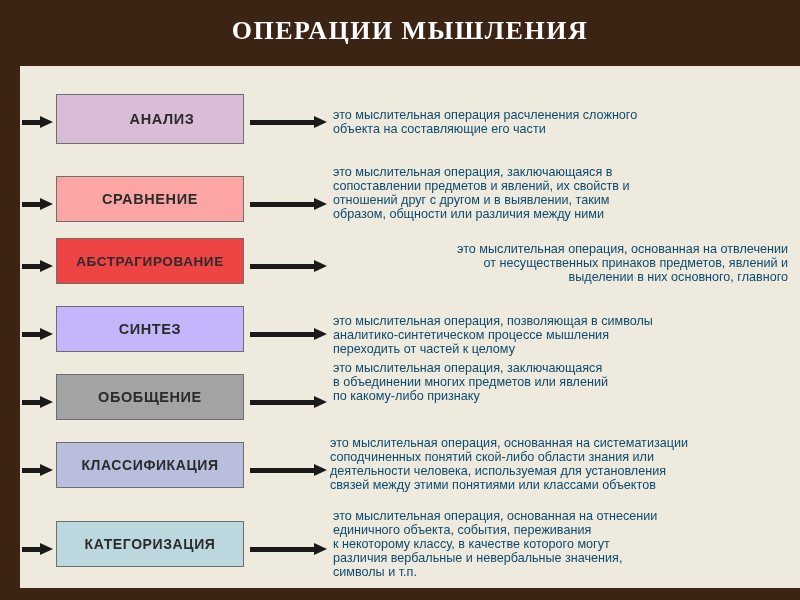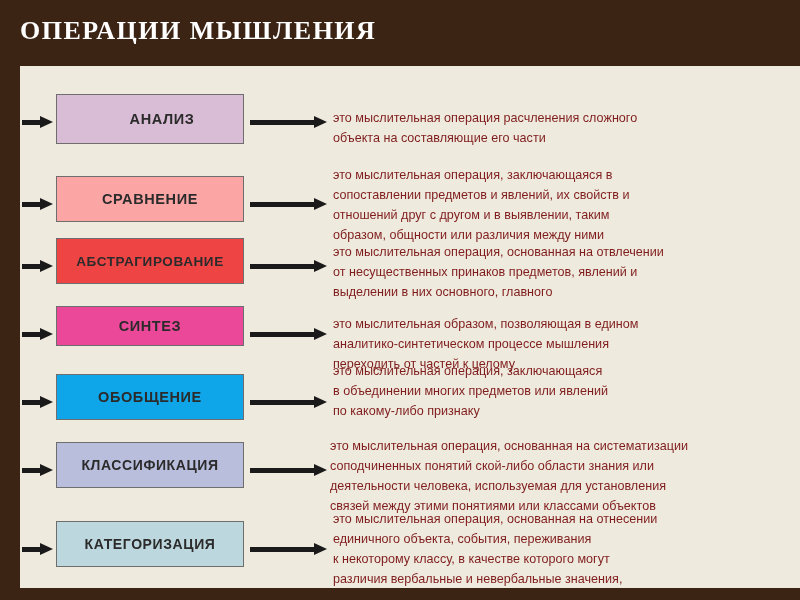--- a/index.html
+++ b/index.html
@@ -39,21 +39,21 @@
     background: #3c2415;
     box-sizing: border-box;
   }
   .header-title {
     position: absolute;
     left: 20px;
     top: 0;
     width: 780px;
     height: 66px;
     line-height: 62px;
-    text-align: left;
+    text-align: center;
     color: #ffffff;
     font-family: "Liberation Serif", serif;
     font-weight: bold;
     font-size: 26px;
     letter-spacing: 1.5px;
   }
   
   .bottom-band {
     position: absolute;
     left: 0;
@@ -134,23 +134,23 @@
     width: 0;
     height: 0;
     border-left: 13px solid #1a1a1a;
     border-top: 6px solid transparent;
     border-bottom: 6px solid transparent;
   }
   .desc {
     position: absolute;
     left: 333px;
     width: 455px;
-    color: #7f1d1d;
+    color: #0c4a6e;
     font-size: 12.6px;
-    line-height: 20px;
+    line-height: 14px;
     white-space: pre-line;
   }
 </style>
 </head>
 <body>
 
 <div id="slide">
 
   <div class="left-band"></div>
   <div class="header-bar"></div>
@@ -197,48 +197,48 @@
         <div class="shaft"></div>
           <div class="head"></div>
       </div>
       <div class="label-box" style="top:172px; height:46px; background:#ef4444; font-size:13.5px;">
         <span>АБСТРАГИРОВАНИЕ</span>
       </div>
       <div class="mid-arrow" style="left:250px; top:194px; width:78px;">
         <div class="shaft" style="width:66px;"></div>
           <div class="head" style="left:64px;"></div>
       </div>
-      <div class="desc" style="top:176px;">это мыслительная операция, основанная на отвлечении
+      <div class="desc" style="top:176px;text-align:right;">это мыслительная операция, основанная на отвлечении
 от несущественных принаков предметов, явлений и
 выделении в них основного, главного</div>
     </div>
 
     <div class="row" style="top:0px;">
       <div class="lead-arrow" style="top:262px;">
         <div class="shaft"></div>
           <div class="head"></div>
       </div>
-      <div class="label-box" style="top:240px; height:40px; background:#ec4899;">
+      <div class="label-box" style="top:240px; height:46px; background:#c4b5fd;">
         <span>СИНТЕЗ</span>
       </div>
       <div class="mid-arrow" style="left:250px; top:262px; width:78px;">
         <div class="shaft" style="width:66px;"></div>
           <div class="head" style="left:64px;"></div>
       </div>
-      <div class="desc" style="top:248px;">это мыслительная образом, позволяющая в едином
+      <div class="desc" style="top:248px;">это мыслительная операция, позволяющая в символы
 аналитико-синтетическом процессе мышления
 переходить от частей к целому</div>
     </div>
 
     <div class="row" style="top:0px;">
       <div class="lead-arrow" style="top:330px;">
         <div class="shaft"></div>
           <div class="head"></div>
       </div>
-      <div class="label-box" style="top:308px; height:46px; background:#0ea5e9;">
+      <div class="label-box" style="top:308px; height:46px; background:#a3a3a3;">
         <span>ОБОБЩЕНИЕ</span>
       </div>
       <div class="mid-arrow" style="left:250px; top:330px; width:78px;">
         <div class="shaft" style="width:66px;"></div>
           <div class="head" style="left:64px;"></div>
       </div>
       <div class="desc" style="top:295px;">это мыслительная операция, заключающаяся
 в объединении многих предметов или явлений
 по какому-либо признаку</div>
     </div>

